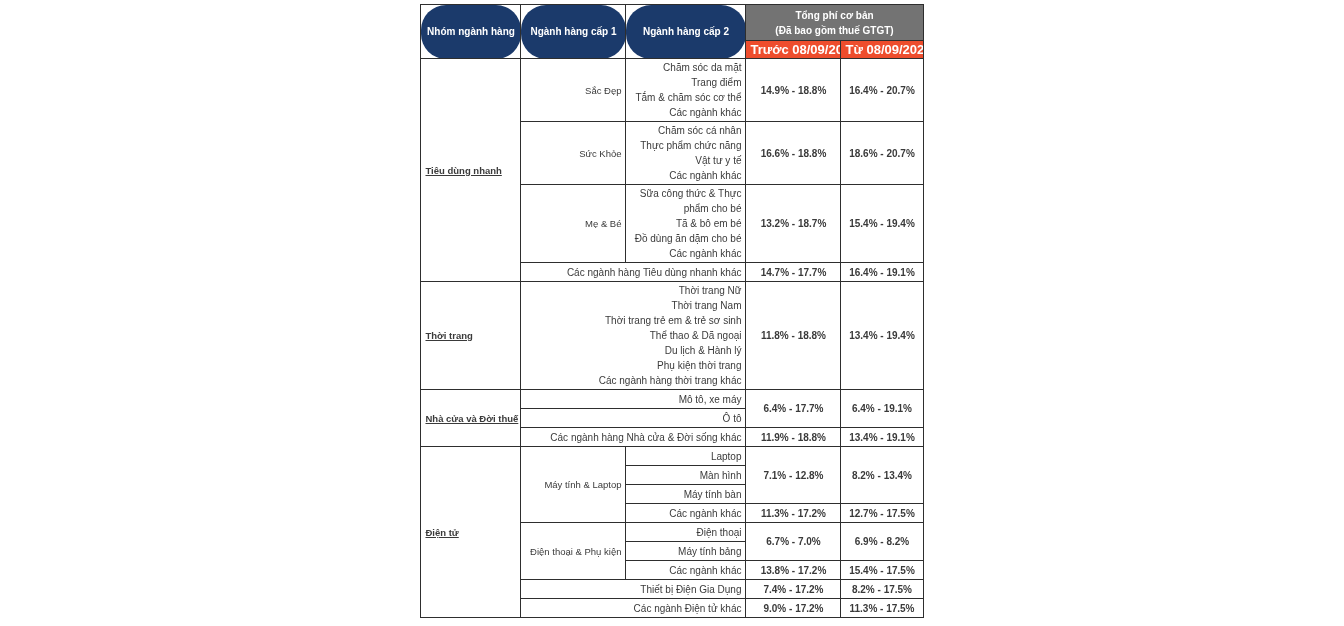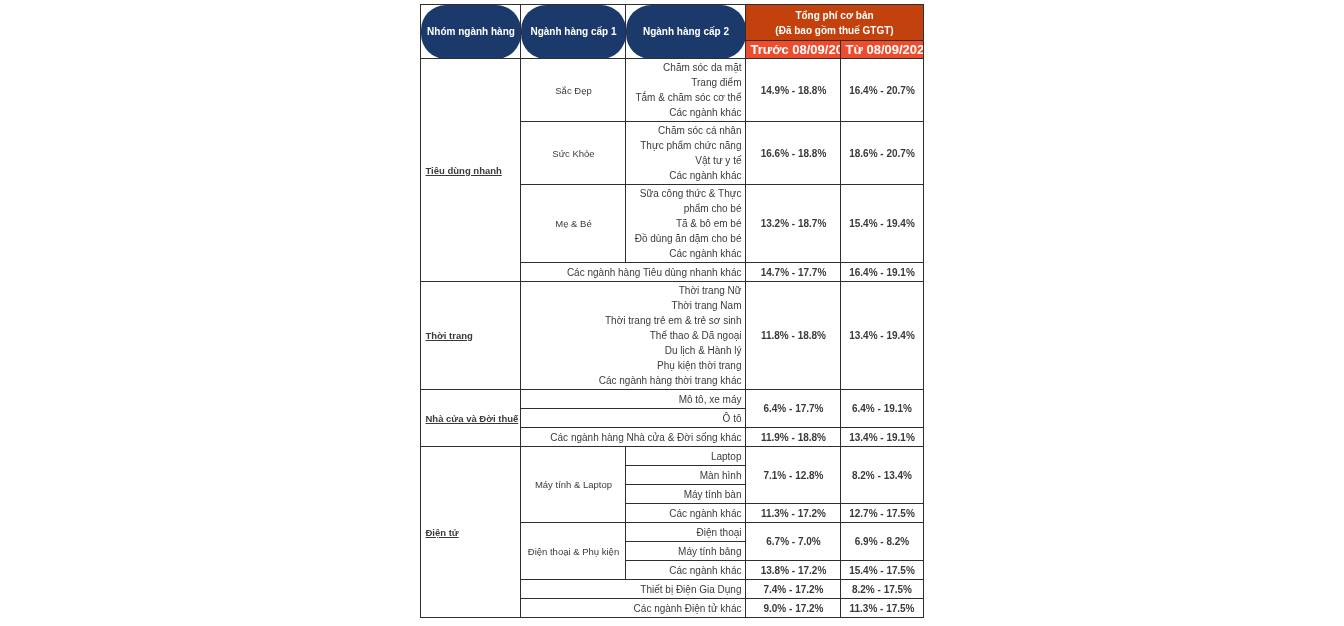--- a/index.html
+++ b/index.html
@@ -37,21 +37,21 @@
   tr.h-sub  { height: 17px; }
   th.navy {
     background: #1b3a6b;
     color: #ffffff;
     font-weight: bold;
     text-align: center;
     font-size: 10px;
     border-radius: 25px;
   }
   th.orange {
-    background: #c2410c;
+    background: #737373;
     color: #ffffff;
     font-weight: bold;
     text-align: center;
     font-size: 10px;
     white-space: pre-line;
   }
   th.orange-sub {
     background: #ee4d2d;
     color: #ffffff;
     font-weight: bold;
@@ -61,21 +61,21 @@
   
   td.cell-group {
     font-weight: bold;
     font-size: 9.5px;
     text-align: left;
     white-space: nowrap;
     text-decoration: underline;
   }
   td.cell-cat1 {
     font-size: 9.5px;
-    text-align: center;
+    text-align: right;
     white-space: nowrap;
   }
   td.cell-label {
     font-size: 10px;
     text-align: right;
     white-space: pre-line;
   }
   td.cell-fee {
     font-size: 10px;
     text-align: center;

